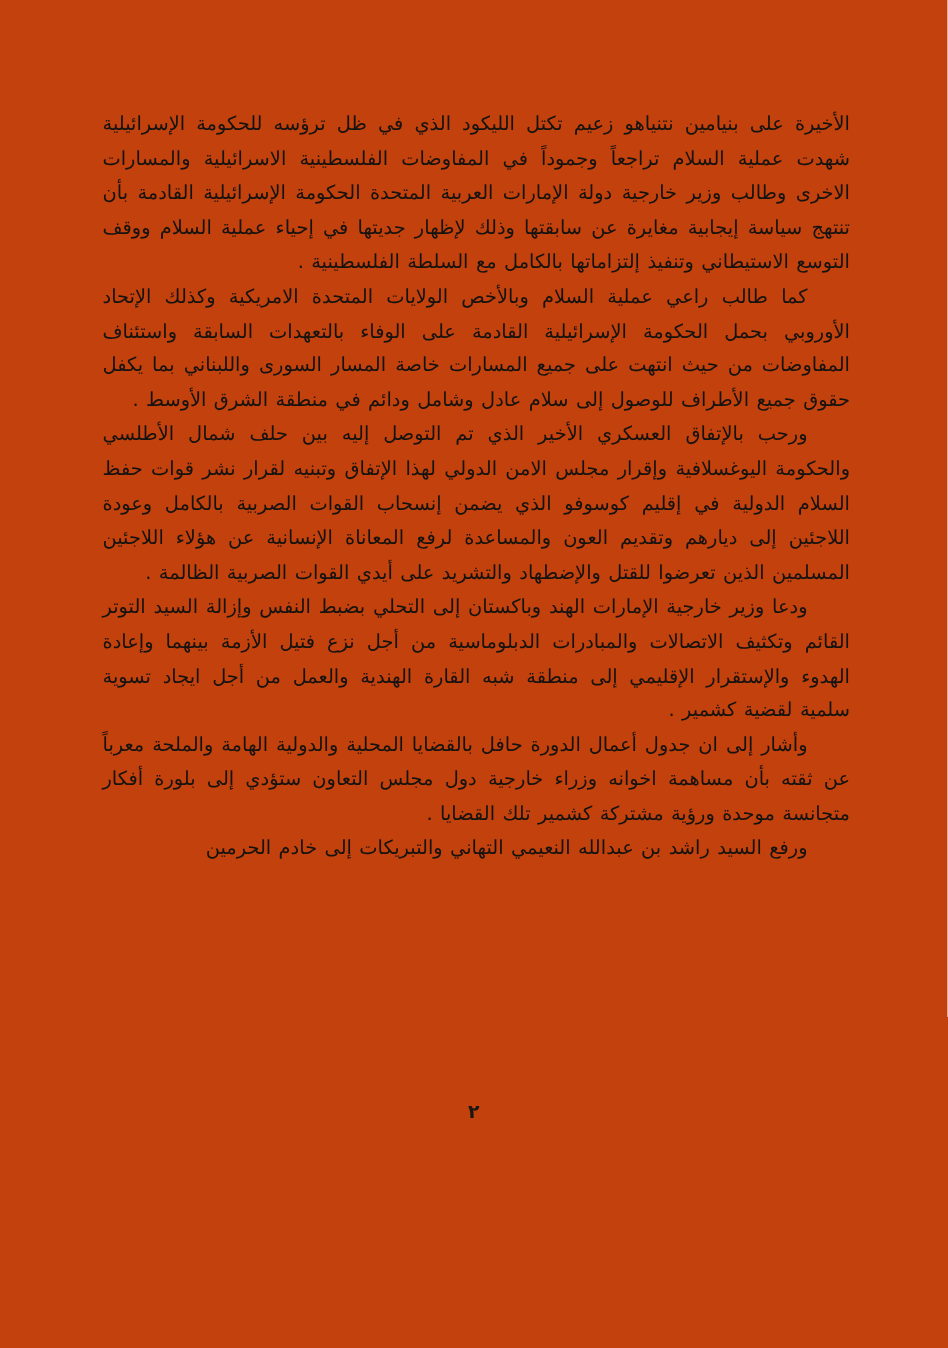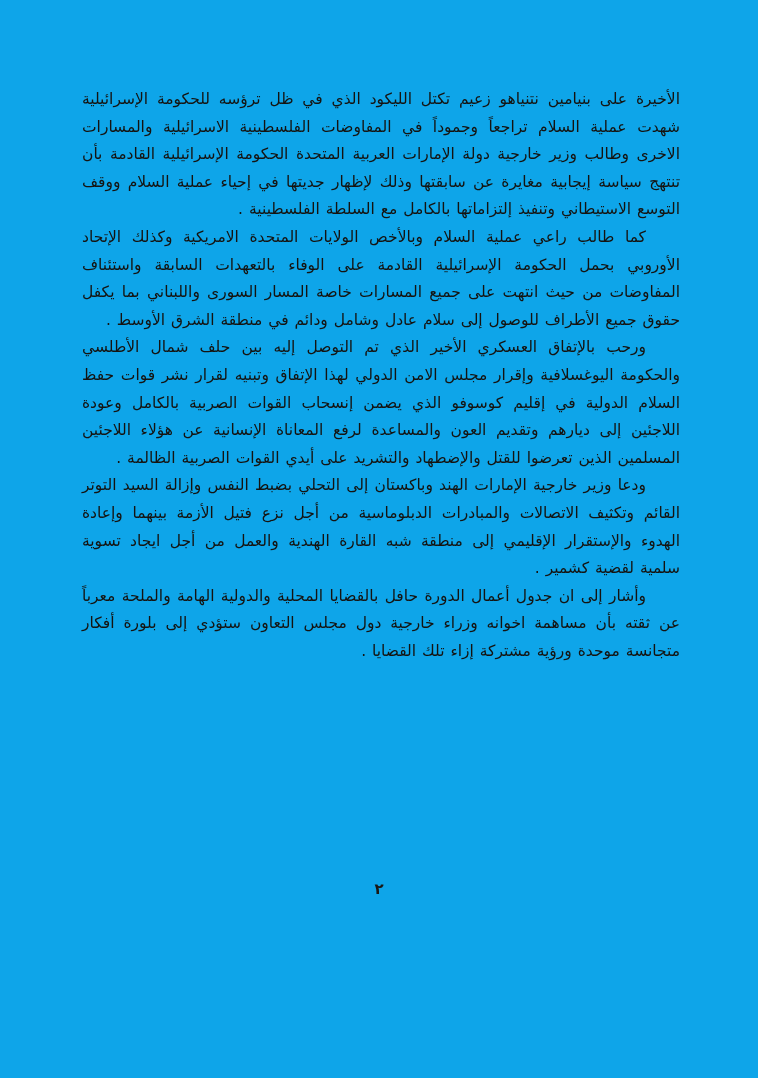--- a/index.html
+++ b/index.html
@@ -5,21 +5,21 @@
   html, body {
     margin: 0;
     padding: 0;
     background: #ffffff;
   }
   .scan-page {
     position: relative;
     width: 758px;
     height: 1078px;
     margin: 0 auto;
-    background: #0ea5e9;
+    background: #c2410c;
     overflow: hidden;
     font-family: "DejaVu Sans", sans-serif;
     color: #151310;
   }
   .text-block {
     position: absolute;
     top: 86px;
     right: 78px;
     left: 82px;
     direction: rtl;
@@ -51,18 +51,19 @@
 </head>
 <body>
 
 <div class="scan-page">
 
   <div class="text-block">
     <p>الأخيرة على بنيامين نتنياهو زعيم تكتل الليكود الذي في ظل ترؤسه للحكومة الإسرائيلية شهدت عملية السلام تراجعاً وجموداً في المفاوضات الفلسطينية الاسرائيلية والمسارات الاخرى وطالب وزير خارجية دولة الإمارات العربية المتحدة الحكومة الإسرائيلية القادمة بأن تنتهج سياسة إيجابية مغايرة عن سابقتها وذلك لإظهار جديتها في إحياء عملية السلام ووقف التوسع الاستيطاني وتنفيذ إلتزاماتها بالكامل مع السلطة الفلسطينية .</p>
     <p class="indent">كما طالب راعي عملية السلام وبالأخص الولايات المتحدة الامريكية وكذلك الإتحاد الأوروبي بحمل الحكومة الإسرائيلية القادمة على الوفاء بالتعهدات السابقة واستئناف المفاوضات من حيث انتهت على جميع المسارات خاصة المسار السورى واللبناني بما يكفل حقوق جميع الأطراف للوصول إلى سلام عادل وشامل ودائم في منطقة الشرق الأوسط .</p>
     <p class="indent">ورحب بالإتفاق العسكري الأخير الذي تم التوصل إليه بين حلف شمال الأطلسي والحكومة اليوغسلافية وإقرار مجلس الامن الدولي لهذا الإتفاق وتبنيه لقرار نشر قوات حفظ السلام الدولية في إقليم كوسوفو الذي يضمن إنسحاب القوات الصربية بالكامل وعودة اللاجئين إلى ديارهم وتقديم العون والمساعدة لرفع المعاناة الإنسانية عن هؤلاء اللاجئين المسلمين الذين تعرضوا للقتل والإضطهاد والتشريد على أيدي القوات الصربية الظالمة .</p>
     <p class="indent">ودعا وزير خارجية الإمارات الهند وباكستان إلى التحلي بضبط النفس وإزالة السيد التوتر القائم وتكثيف الاتصالات والمبادرات الدبلوماسية من أجل نزع فتيل الأزمة بينهما وإعادة الهدوء والإستقرار الإقليمي إلى منطقة شبه القارة الهندية والعمل من أجل ايجاد تسوية سلمية لقضية كشمير .</p>
-    <p class="indent">وأشار إلى ان جدول أعمال الدورة حافل بالقضايا المحلية والدولية الهامة والملحة معرباً عن ثقته بأن مساهمة اخوانه وزراء خارجية دول مجلس التعاون ستؤدي إلى بلورة أفكار متجانسة موحدة ورؤية مشتركة إزاء تلك القضايا .</p>
+    <p class="indent">وأشار إلى ان جدول أعمال الدورة حافل بالقضايا المحلية والدولية الهامة والملحة معرباً عن ثقته بأن مساهمة اخوانه وزراء خارجية دول مجلس التعاون ستؤدي إلى بلورة أفكار متجانسة موحدة ورؤية مشتركة كشمير تلك القضايا .</p>
+    <p class="indent">ورفع السيد راشد بن عبدالله النعيمي التهاني والتبريكات إلى خادم الحرمين</p>
   </div>
 
   <div class="page-number">٢</div>
 
 </div>
 
 </body></html>

